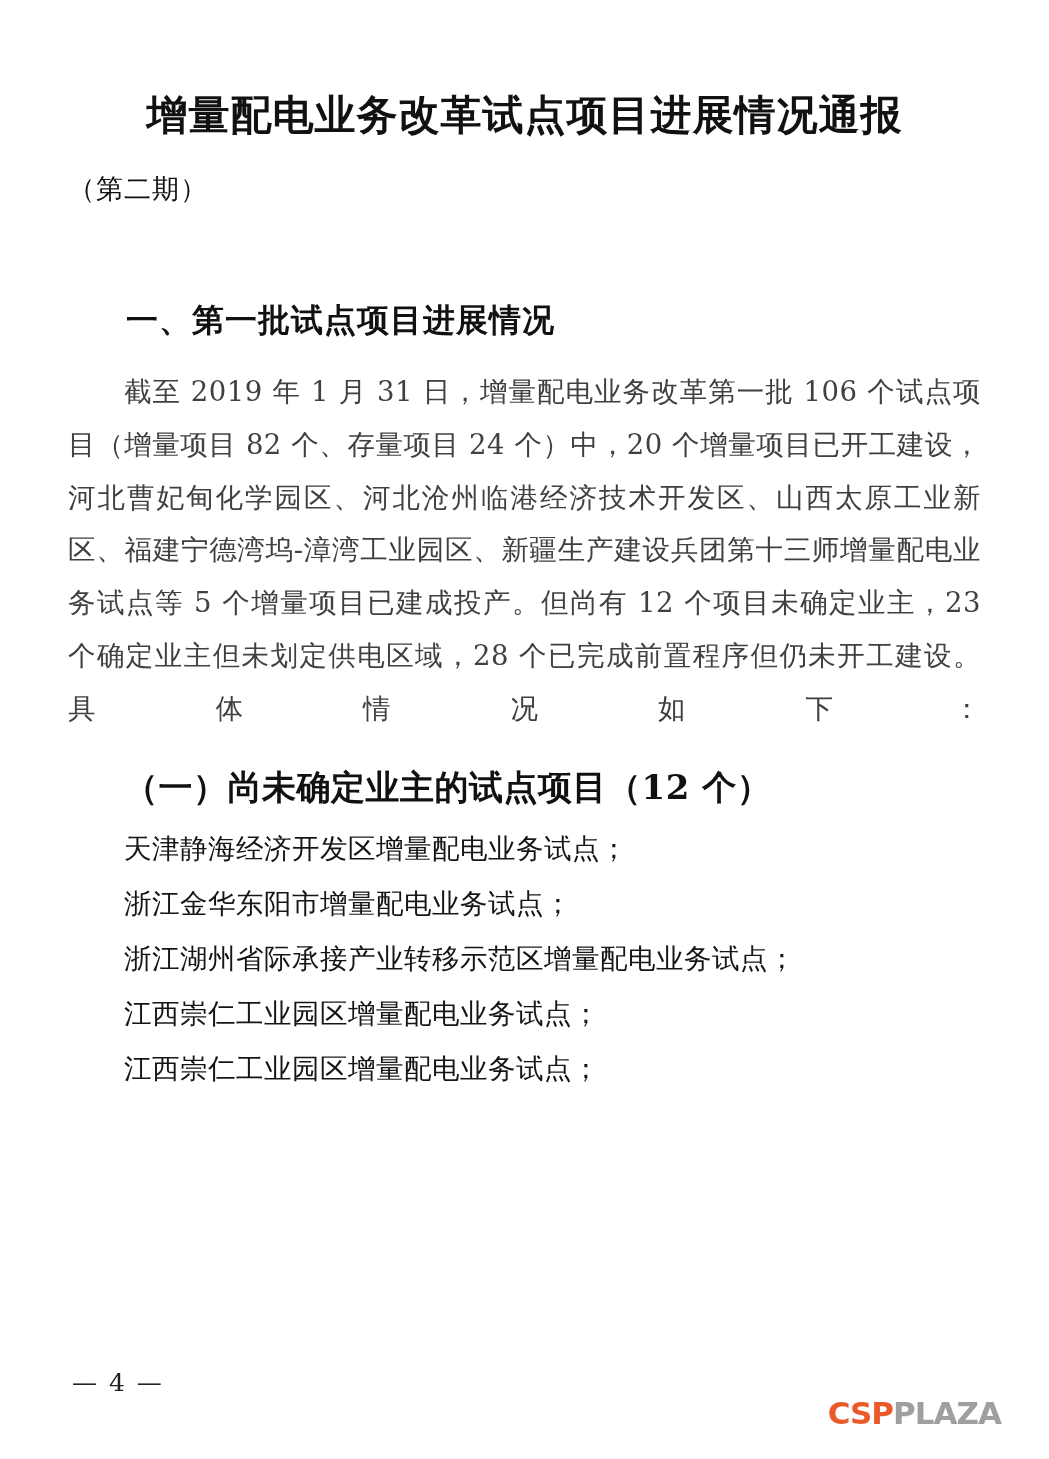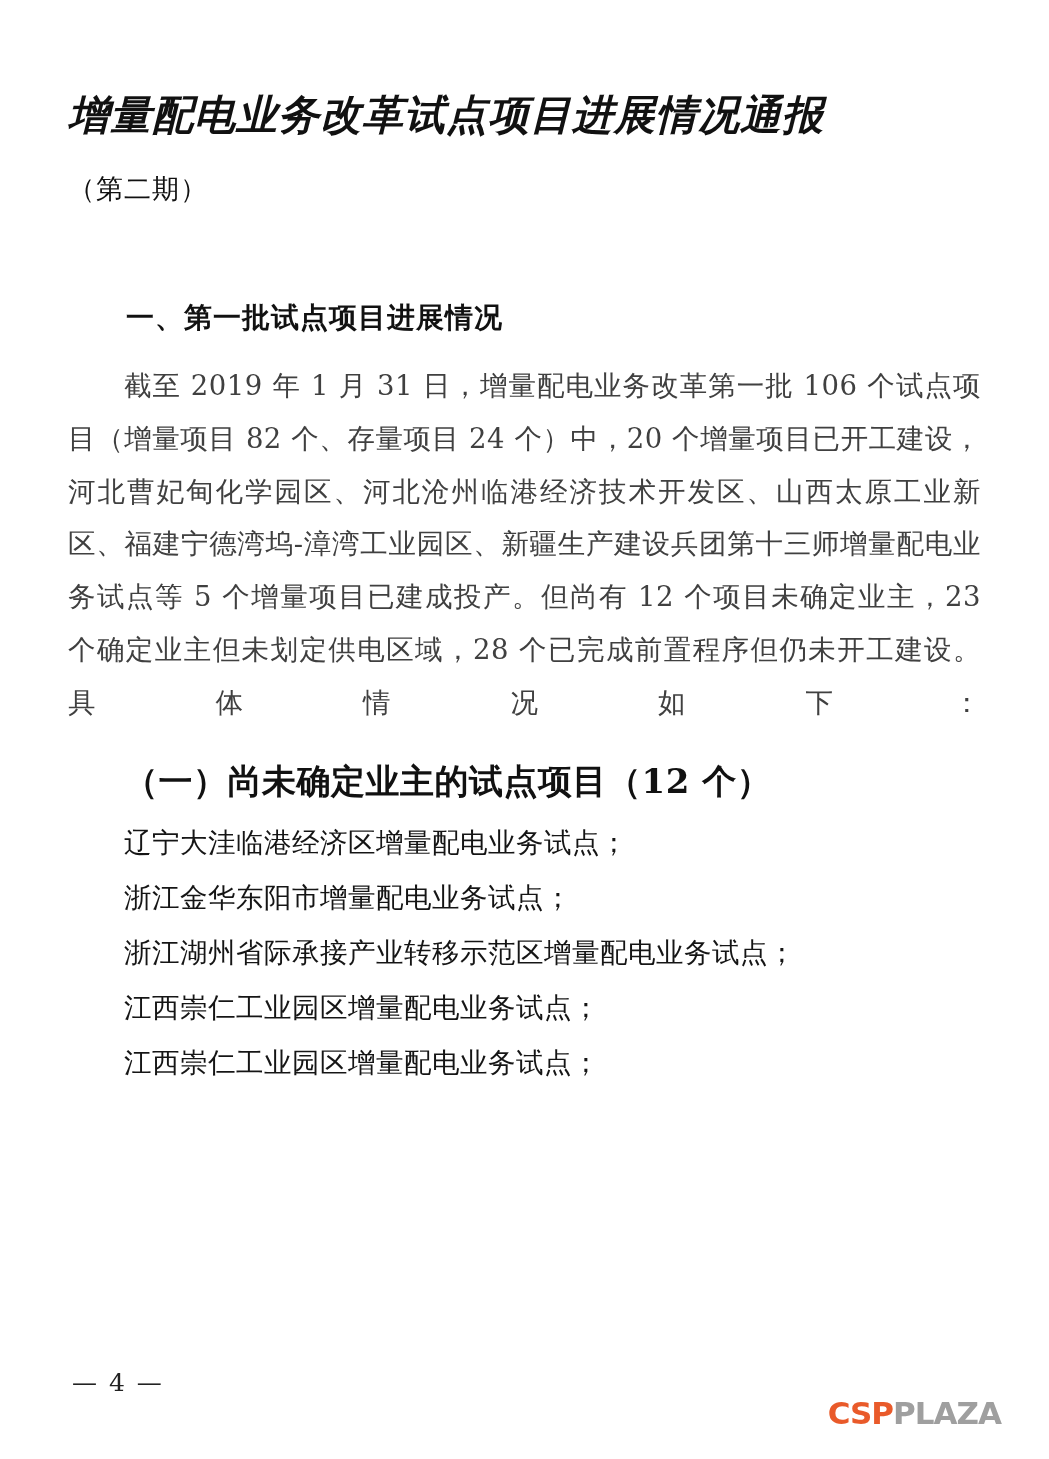--- a/index.html
+++ b/index.html
@@ -16,38 +16,37 @@
     overflow: hidden;
   }
   .page {
     position: relative;
     width: 1049px;
     height: 1459px;
     box-sizing: border-box;
     padding: 70px 68px 0 68px;
   }
   .doc-title {
-    text-align: left;
+    text-align: center;
     font-size: 41px;
     font-weight: bold;
     letter-spacing: 1px;
     color: #111;
     margin: 18px 0 0 0;
     font-family: "DejaVu Serif", serif;
-    font-style: italic;
   }
   .doc-subtitle {
     text-align: left;
     font-size: 27px;
     color: #111;
     margin: 28px 0 0 0;
     letter-spacing: 1px;
   }
   .section-heading {
-    font-size: 28px;
+    font-size: 32px;
     font-weight: bold;
     margin: 92px 0 0 0;
     padding-left: 58px;
     letter-spacing: 1px;
     color: #111;
   }
   .body-para {
     font-size: 27.5px;
     line-height: 1.92;
     text-align: justify;
@@ -113,21 +112,21 @@
 
   <div class="doc-subtitle">（第二期）</div>
 
   <h2 class="section-heading">一、第一批试点项目进展情况</h2>
 
   <p class="body-para">截至 2019 年 1 月 31 日，增量配电业务改革第一批 106 个试点项目（增量项目 82 个、存量项目 24 个）中，20 个增量项目已开工建设，河北曹妃甸化学园区、河北沧州临港经济技术开发区、山西太原工业新区、福建宁德湾坞-漳湾工业园区、新疆生产建设兵团第十三师增量配电业务试点等 5 个增量项目已建成投产。但尚有 12 个项目未确定业主，23 个确定业主但未划定供电区域，28 个已完成前置程序但仍未开工建设。具体情况如下：</p>
 
   <h3 class="sub-heading">（一）尚未确定业主的试点项目（12 个）</h3>
 
   <ul class="list">
-    <li class="list-item">辽宁大洼临港经济区增量配电业务试点；</li>
+    <li class="list-item">天津静海经济开发区增量配电业务试点；</li>
     <li class="list-item">浙江金华东阳市增量配电业务试点；</li>
     <li class="list-item">浙江湖州省际承接产业转移示范区增量配电业务试点；</li>
     <li class="list-item">江西崇仁工业园区增量配电业务试点；</li>
     <li class="list-item">江西崇仁工业园区增量配电业务试点；</li>
   </ul>
 
   <div class="page-number">— 4 —</div>
 
   <div class="watermark">
     <span class="wm-csp">CSP</span>

